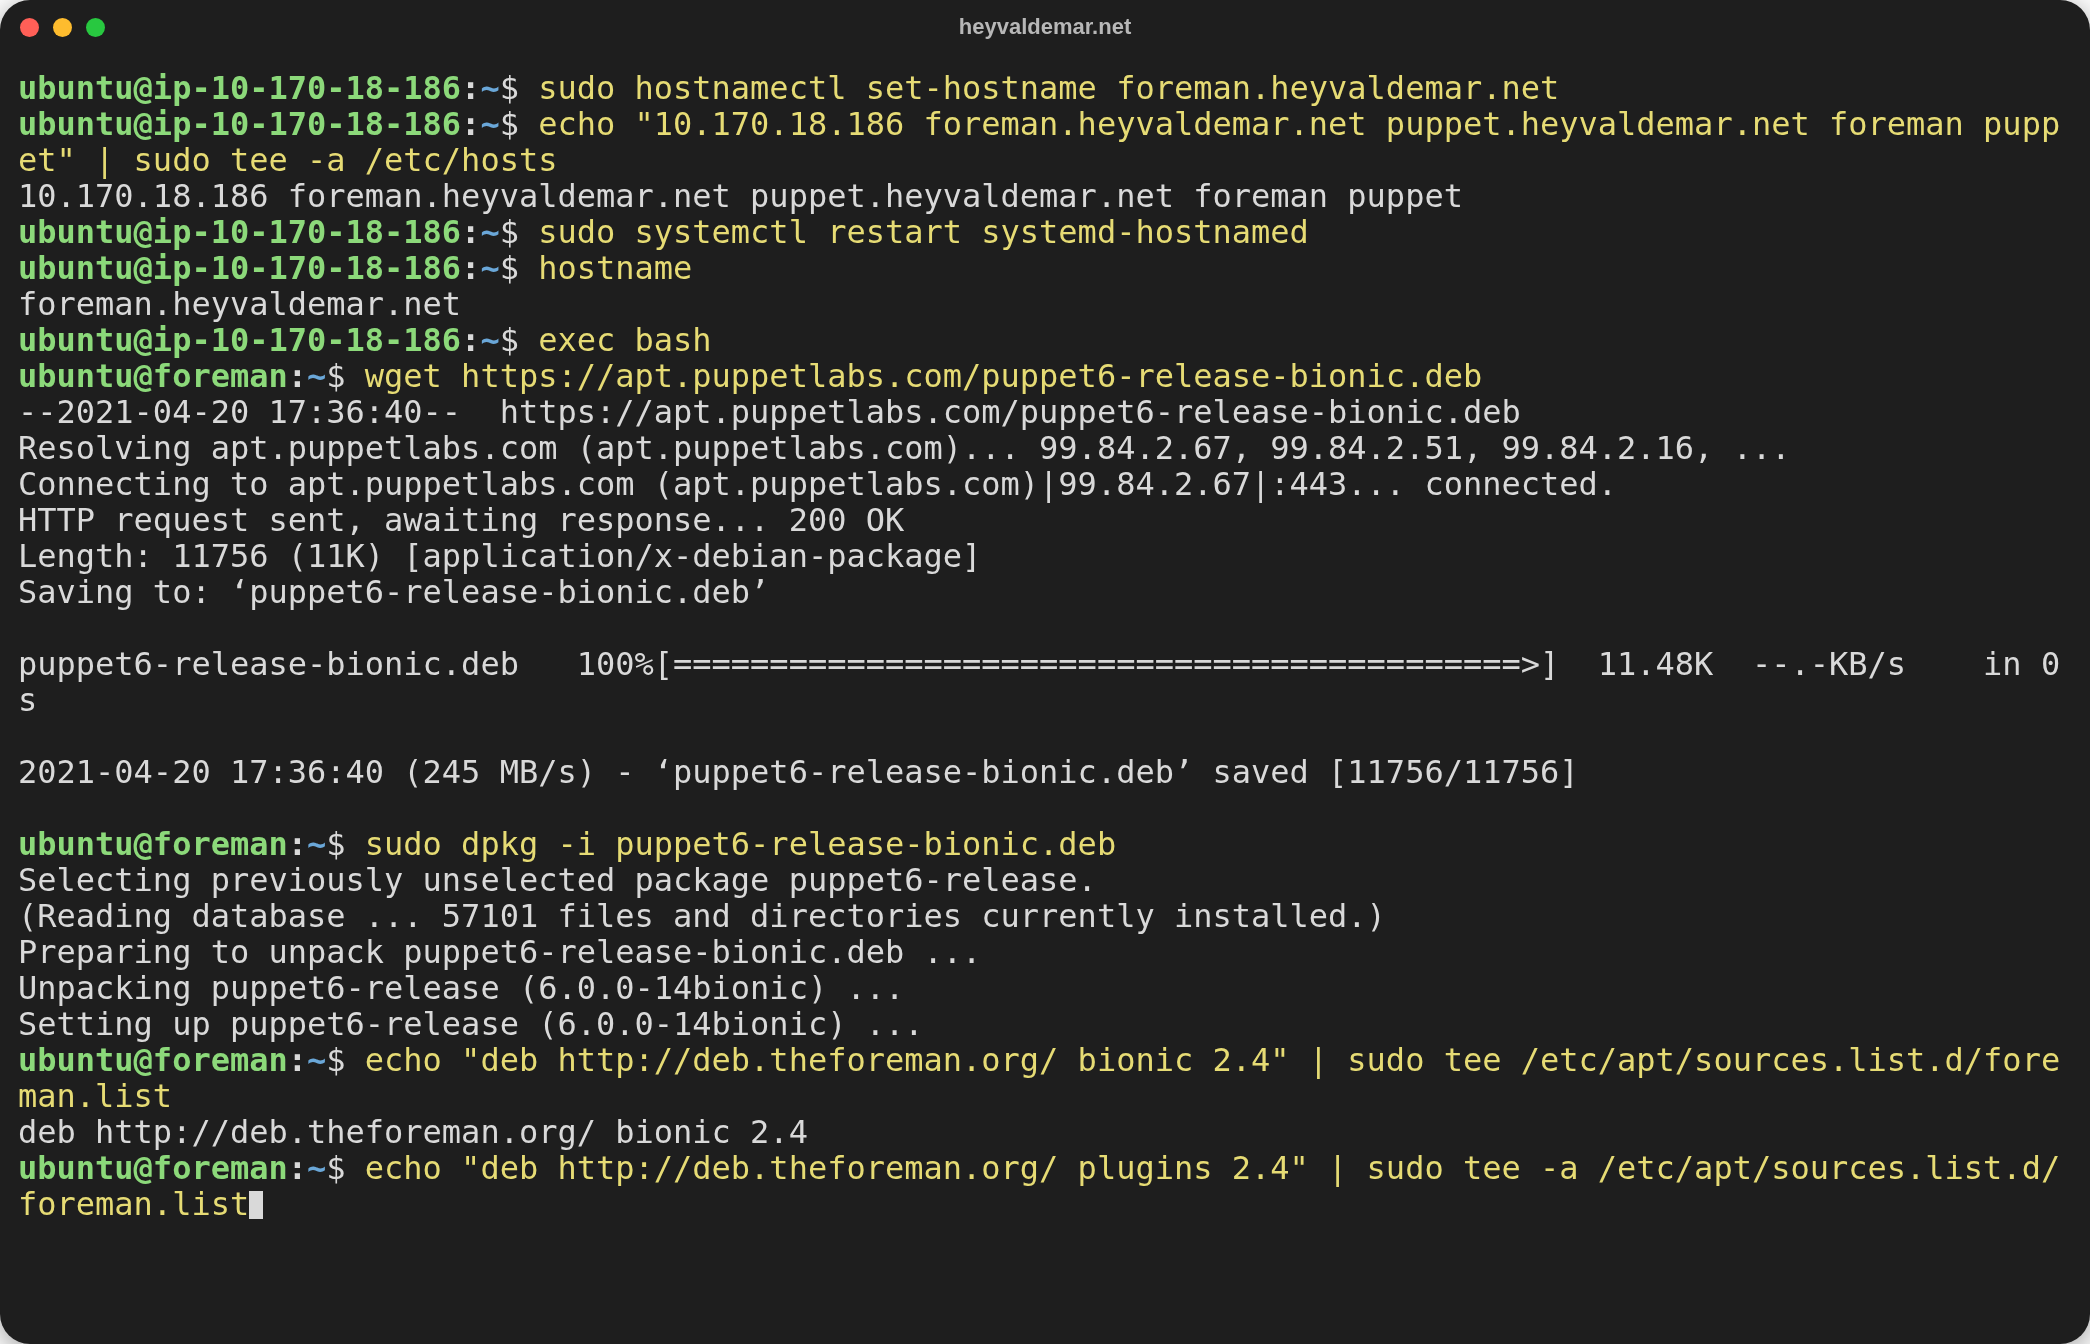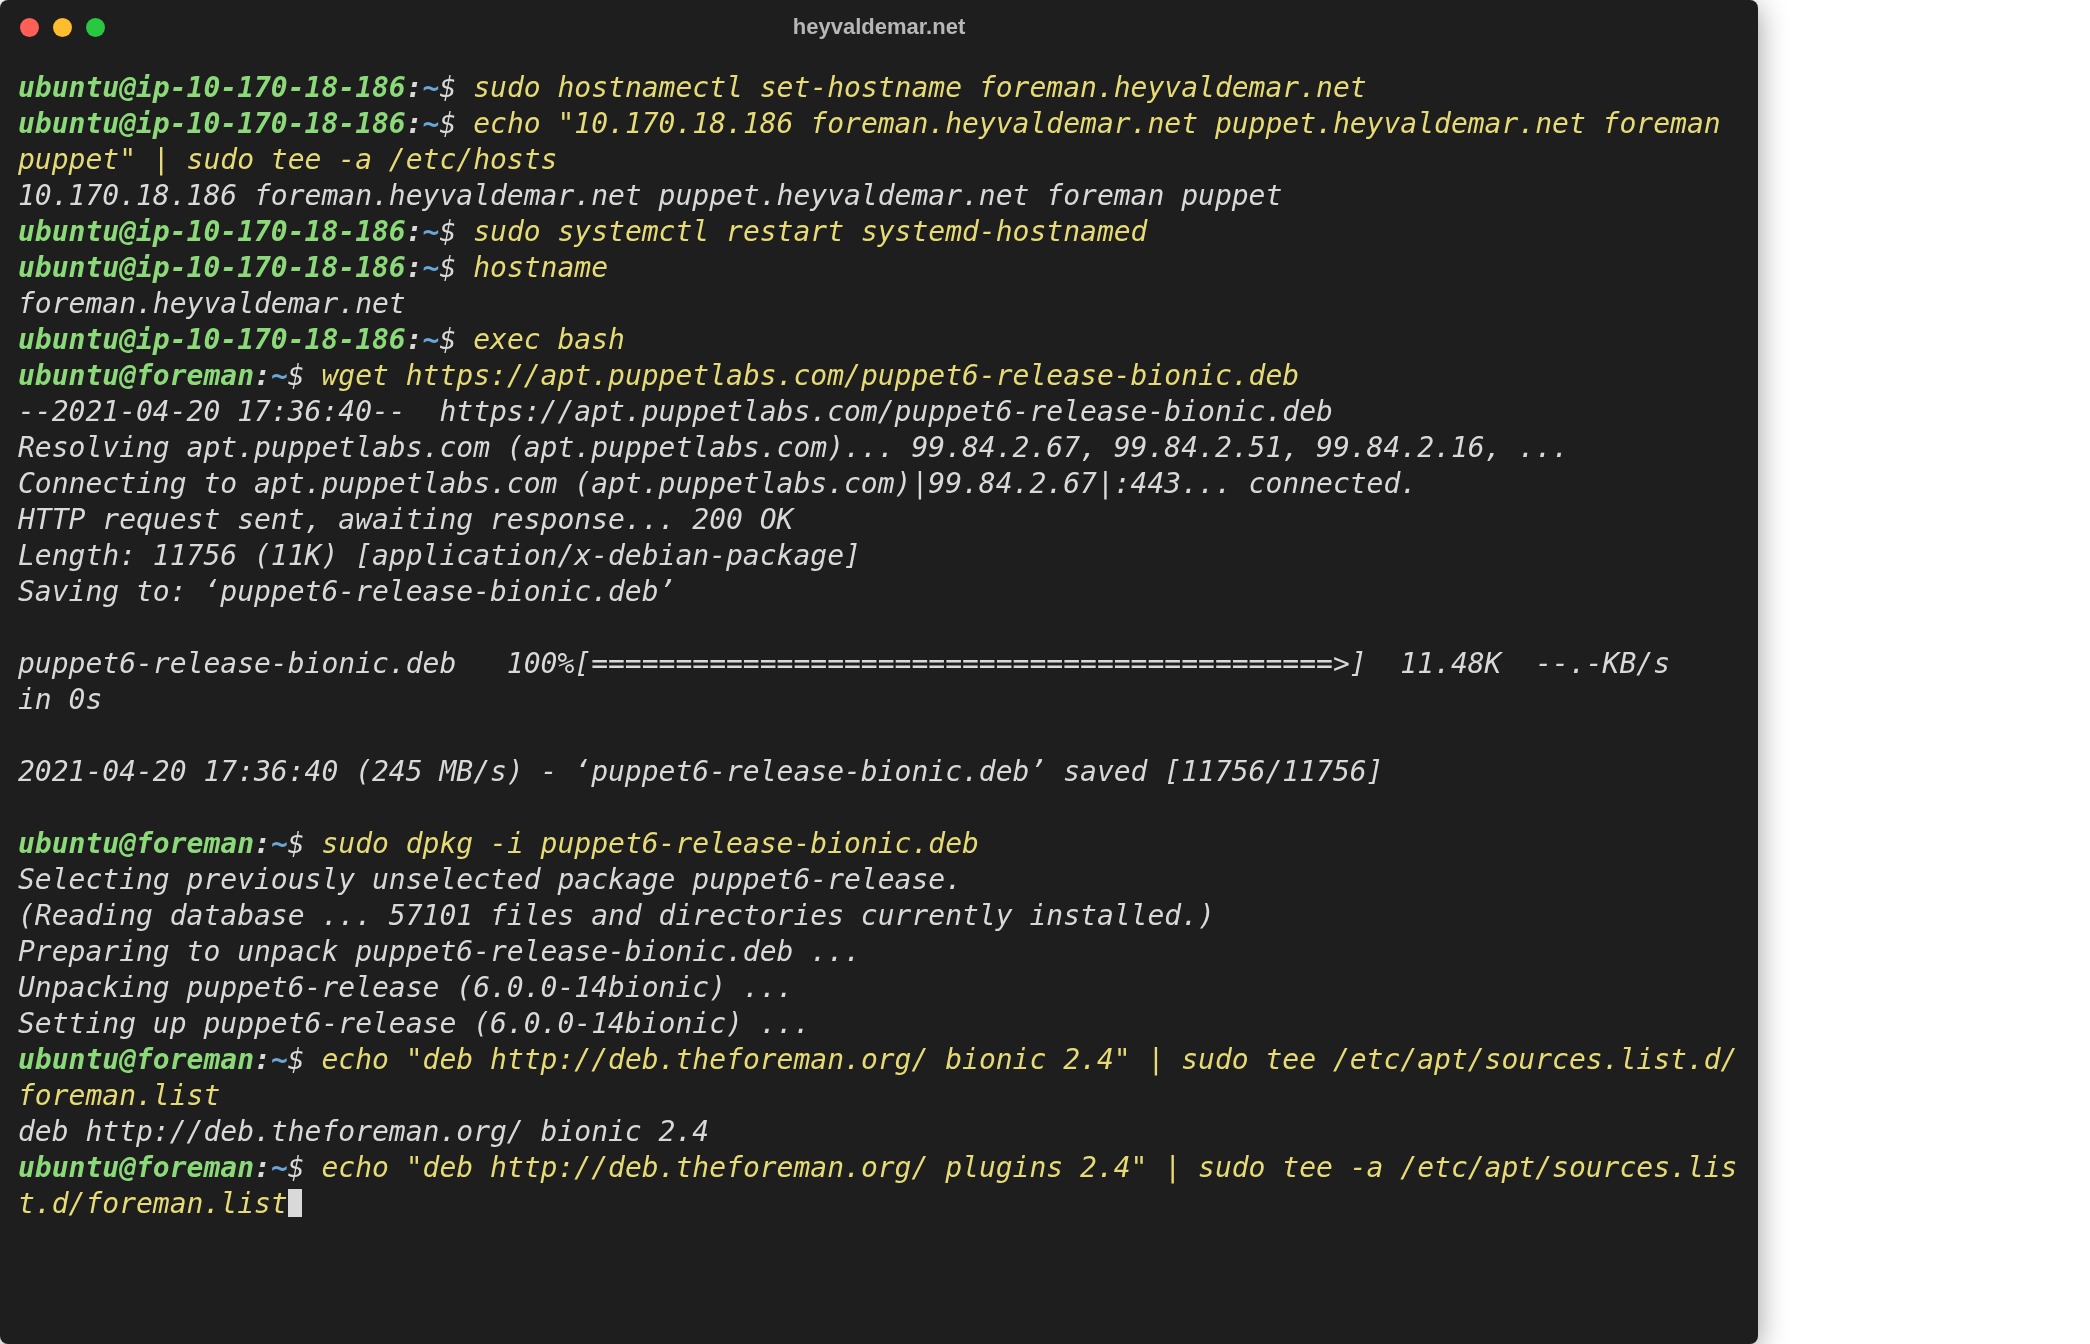--- a/index.html
+++ b/index.html
@@ -7,24 +7,24 @@
     padding: 0;
     background: #ffffff;
     width: 2090px;
     height: 1344px;
     font-family: "Menlo", "Consolas", "DejaVu Sans Mono", monospace;
   }
   .window {
     position: absolute;
     left: 0;
     top: 0;
-    width: 1758px;
+    width: 2090px;
     height: 1344px;
     background: #1e1e1e;
-    border-radius: 8px;
+    border-radius: 30px;
     box-shadow: 0 6px 30px rgba(0,0,0,0.4);
     overflow: hidden;
     box-sizing: border-box;
   }
   .titlebar {
     height: 54px;
     display: flex;
     align-items: center;
     padding: 0 20px;
     position: relative;
@@ -47,27 +47,26 @@
     left: 0; right: 0;
     text-align: center;
     color: #b7b7b7;
     font-size: 22px;
     font-weight: 600;
     font-family: -apple-system, "Helvetica Neue", Arial, sans-serif;
     pointer-events: none;
   }
   .term {
     padding: 16px 18px 18px 18px;
-    font-size: 28px;
+    font-size: 32px;
     line-height: 36px;
     color: #d9d9d9;
     white-space: pre-wrap;
     word-break: break-all;
     letter-spacing: 0px;
-    font-style: italic;
   }
   .user  { color: #8cd97a; font-weight: 700; }
   .colon { color: #d9d9d9; font-weight: 700; }
   .path  { color: #6aa7d8; font-weight: 700; }
   .dollar{ color: #d9d9d9; font-weight: 400; }
   .cmd   { color: #e6db74; }
   .out   { color: #d9d9d9; }
   .cursor {
     display: inline-block;
     width: 14px;

